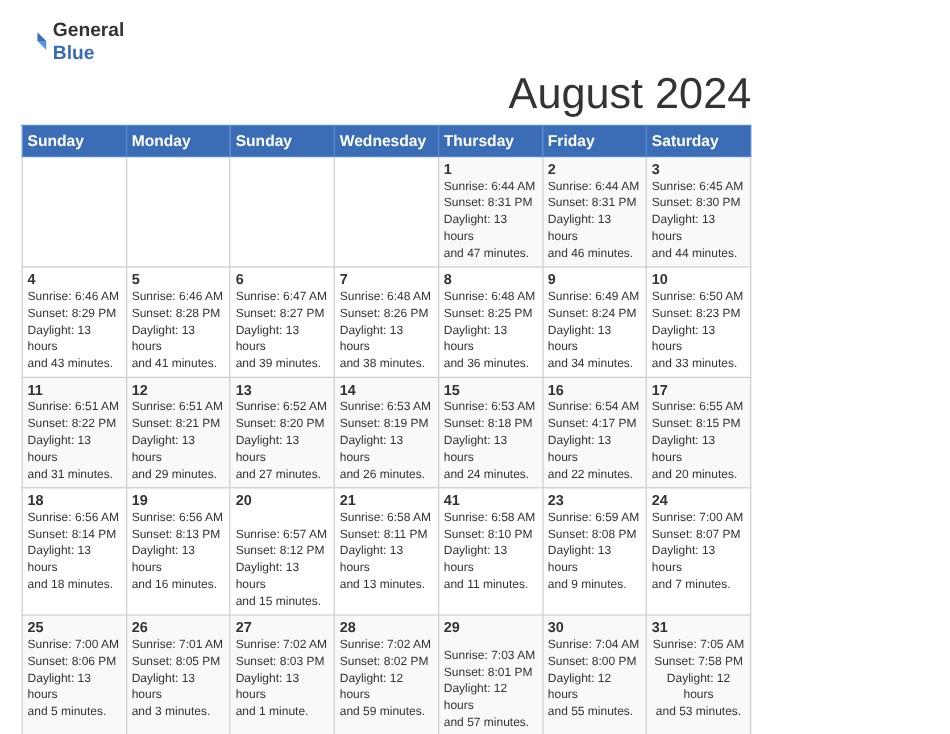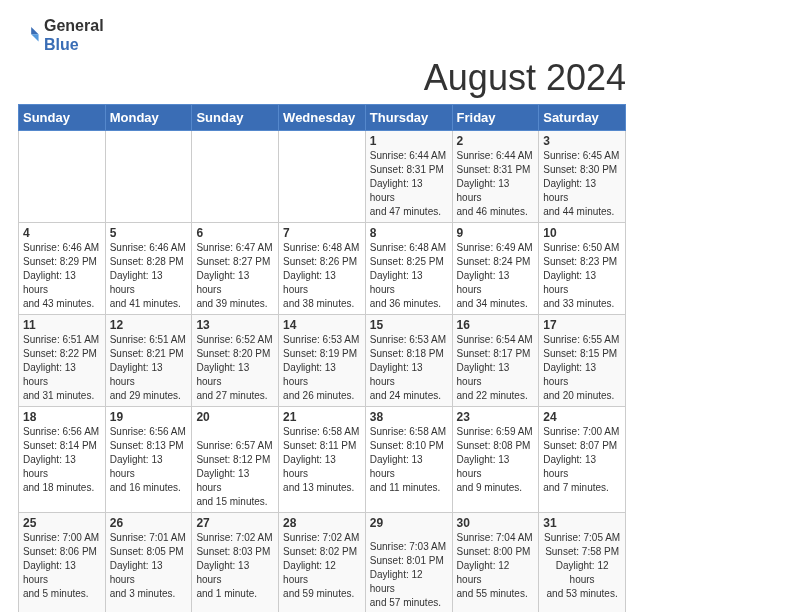--- a/index.html
+++ b/index.html
@@ -242,21 +242,21 @@
           <td>
             <span class="day-num">15</span>
             <div class="day-info" style="white-space: pre-line;">Sunrise: 6:53 AM
 Sunset: 8:18 PM
 Daylight: 13 hours
 and 24 minutes.</div>
           </td>
           <td>
             <span class="day-num">16</span>
             <div class="day-info" style="white-space: pre-line;">Sunrise: 6:54 AM
-Sunset: 8:17 PM
+Sunset: 4:17 PM
 Daylight: 13 hours
 and 22 minutes.</div>
           </td>
           <td>
             <span class="day-num">17</span>
             <div class="day-info" style="white-space: pre-line;">Sunrise: 6:55 AM
 Sunset: 8:15 PM
 Daylight: 13 hours
 and 20 minutes.</div>
           </td>
@@ -284,21 +284,21 @@
 and 15 minutes.</div>
           </td>
           <td>
             <span class="day-num">21</span>
             <div class="day-info" style="white-space: pre-line;">Sunrise: 6:58 AM
 Sunset: 8:11 PM
 Daylight: 13 hours
 and 13 minutes.</div>
           </td>
           <td>
-            <span class="day-num">38</span>
+            <span class="day-num">41</span>
             <div class="day-info" style="white-space: pre-line;">Sunrise: 6:58 AM
 Sunset: 8:10 PM
 Daylight: 13 hours
 and 11 minutes.</div>
           </td>
           <td>
             <span class="day-num">23</span>
             <div class="day-info" style="white-space: pre-line;">Sunrise: 6:59 AM
 Sunset: 8:08 PM
 Daylight: 13 hours

